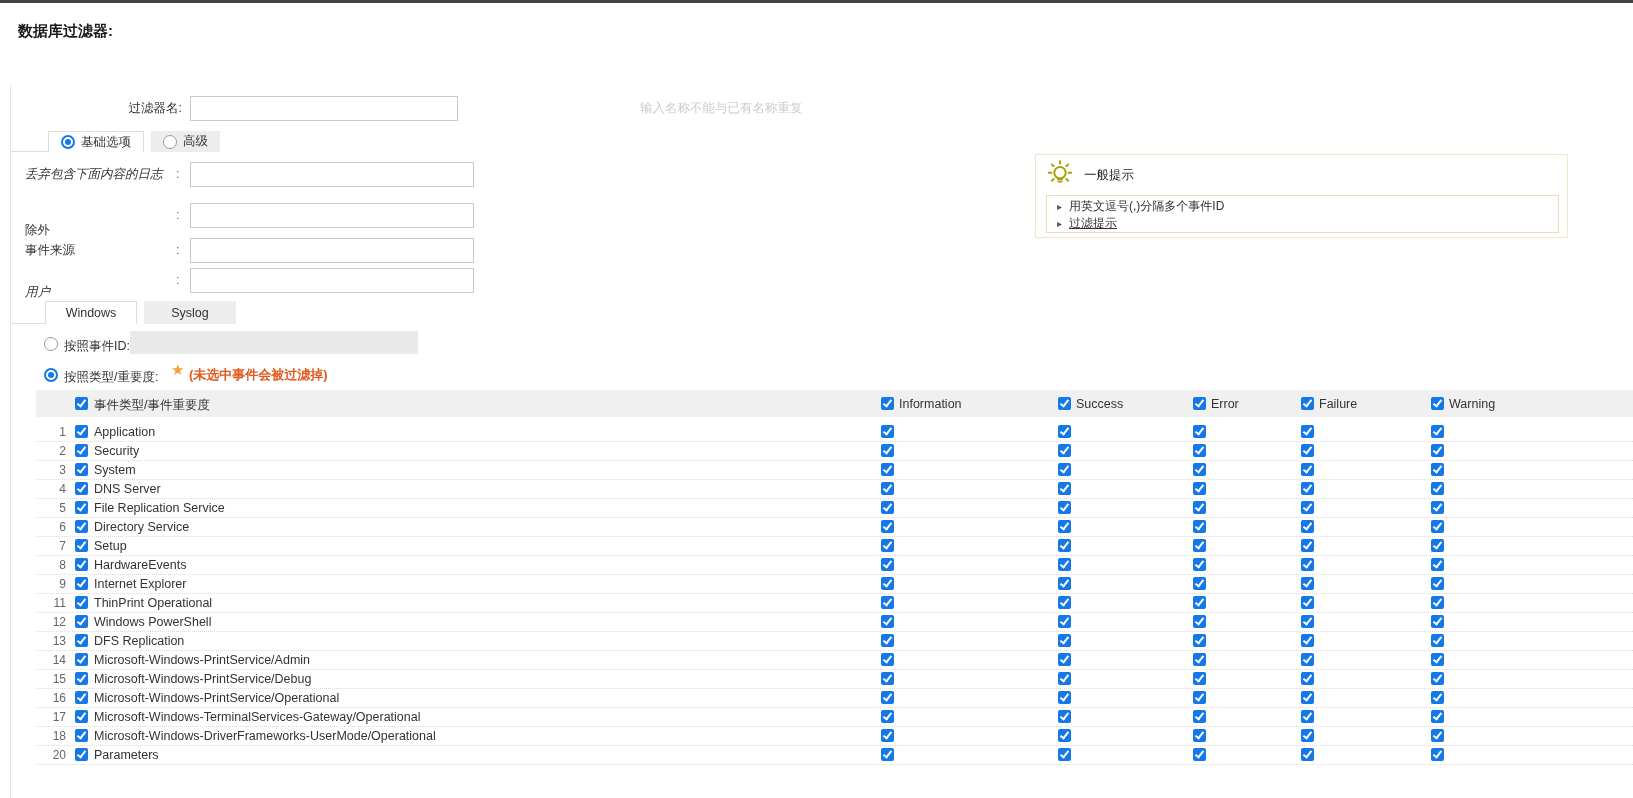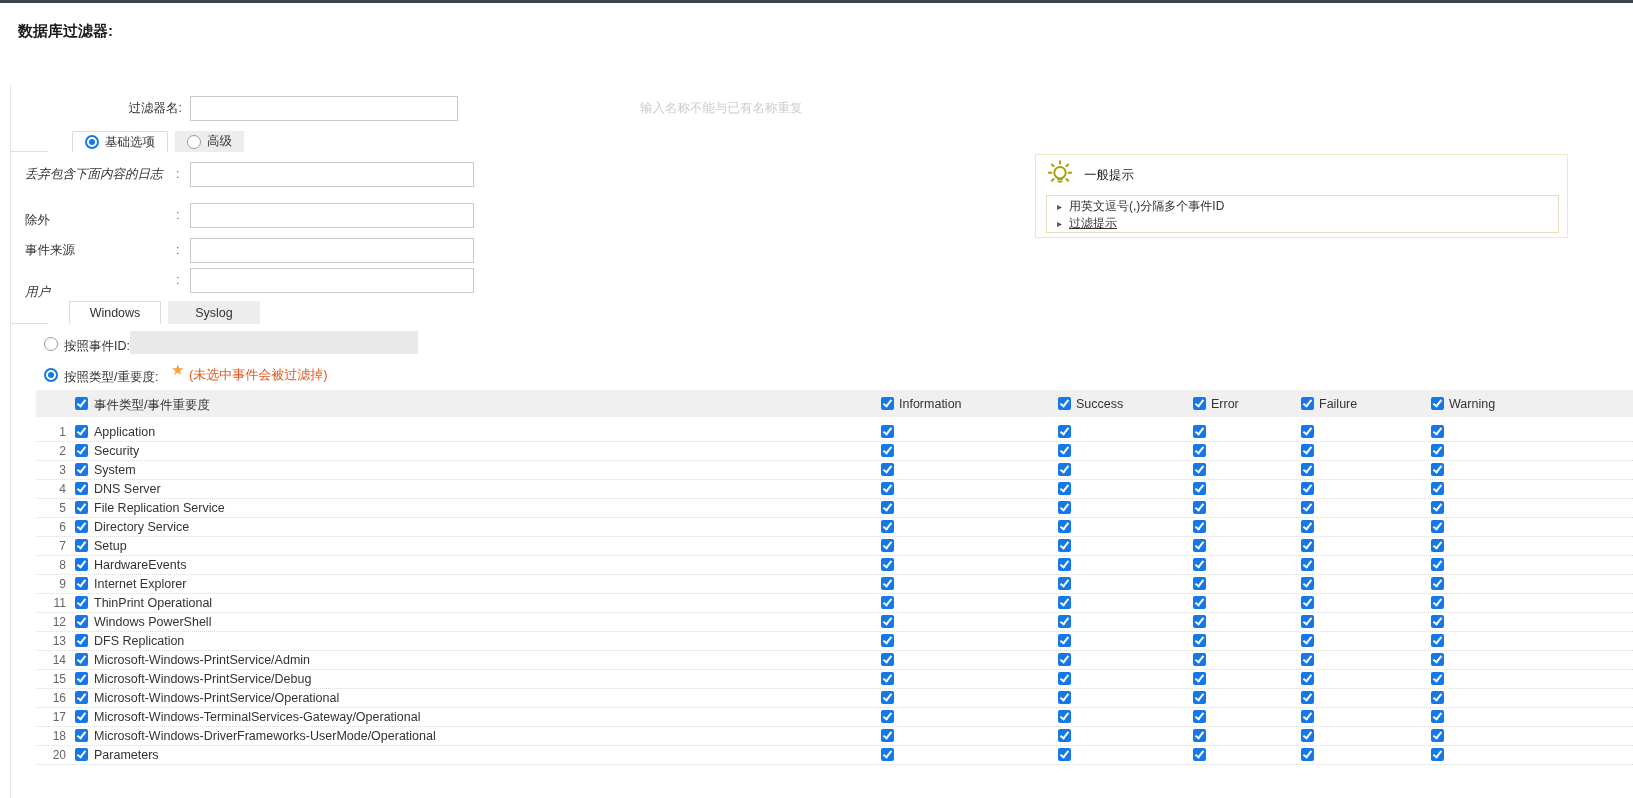--- a/index.html
+++ b/index.html
@@ -14,21 +14,21 @@
   .ph-title{position:absolute;left:10px;top:0;line-height:30px;font-size:12.5px;color:#333;}
   .step{position:absolute;left:1560px;top:0;line-height:30px;font-size:12px;color:#444;white-space:nowrap;}
   .panel-left-border{position:absolute;left:10px;top:85px;width:1px;height:713px;background:#e6e6e6;}
 
   .fn-label{position:absolute;left:60px;top:96px;width:122px;line-height:25px;text-align:right;font-size:12.5px;color:#333;}
   .fn-input{position:absolute;left:190px;top:96px;width:268px;height:25px;border:1px solid #c9c9c9;box-sizing:border-box;outline:none;font-size:12px;padding:0 5px;}
   .fn-hint{position:absolute;left:640px;top:96px;line-height:25px;font-size:12.5px;color:#ccc;}
 
   .lead-line{position:absolute;left:10px;width:38px;height:1px;background:#ddd;}
 
-  .tabbar{position:absolute;display:flex;align-items:flex-end;margin-left:24px;}
+  .tabbar{position:absolute;display:flex;align-items:flex-end;}
   .tab{box-sizing:border-box;display:flex;align-items:center;justify-content:center;gap:6px;
        font-size:12.5px;color:#333;padding:0 12px;margin-right:7px;cursor:default;white-space:nowrap;}
   .mode-tab{height:21px;}
   .log-tab{height:23px;min-width:92px;}
   .tab-on{background:#fff;border:1px solid #ddd;border-bottom:none;}
   .tab-off{background:#ededed;border:none;}
 
   .radio{box-sizing:border-box;width:14px;height:14px;border:1px solid #9b9b9b;border-radius:50%;
          background:#fff;display:inline-block;flex:0 0 auto;}
   .radio.sel{border:2px solid #1478e8;}
@@ -46,21 +46,21 @@
   .bulb{position:absolute;left:8px;top:3px;}
   .tip-title{position:absolute;left:48px;top:12px;font-size:12.5px;color:#222;}
   .tip-inner{position:absolute;left:10px;right:8px;top:40px;height:38px;border:1px solid #e8dfba;box-sizing:border-box;padding:2px 0 0 10px;}
   .tip-item{font-size:12px;color:#333;line-height:17px;white-space:nowrap;}
   .tip-bullet{color:#555;font-size:10px;margin-right:7px;}
   .tip-link{text-decoration:underline;cursor:pointer;}
 
   .opt-label{position:absolute;font-size:12.5px;color:#333;white-space:nowrap;}
   .disabled-input{position:absolute;left:130px;top:331px;width:288px;height:23px;background:#e9e9e9;}
   .star{position:absolute;left:171px;top:361px;font-size:15px;color:#f2a43a;}
-  .warn-text{position:absolute;left:189px;top:366px;font-size:13px;font-weight:normal;color:#e2591d;white-space:nowrap;}
+  .warn-text{position:absolute;left:189px;top:366px;font-size:13px;font-weight:bold;color:#e2591d;white-space:nowrap;}
 
   .thead{position:absolute;left:36px;top:390px;right:0;height:27px;background:#f0f0f0;}
   .thead-label{position:absolute;left:58px;top:7px;font-size:12.5px;color:#333;white-space:nowrap;}
   .thead-col-label{position:absolute;top:7px;font-size:12.5px;color:#333;white-space:nowrap;}
 
   #rows{position:absolute;left:36px;top:423px;right:0;}
   .trow{position:relative;height:18px;border-bottom:1px dotted #dcdcdc;}
   .trow .num{position:absolute;left:0;top:0;width:30px;text-align:right;font-size:12px;color:#666;line-height:18px;}
   .trow .rlabel{position:absolute;left:58px;top:0;font-size:12.5px;color:#333;line-height:18px;white-space:nowrap;}
 </style>
@@ -86,21 +86,21 @@
       <div class="tab mode-tab tab-off">
         <span class="radio"></span>
         <span>高级</span>
       </div>
     </div>
 
   <div id="form-rows">
       <div class="f-label" style="top: 162px; font-style: italic;">丢弃包含下面内容的日志</div>
       <div class="f-colon" style="top: 162px;">:</div>
       <input class="f-input" type="text" style="top: 162px;">
-      <div class="f-label" style="top: 208px;">除外</div>
+      <div class="f-label" style="top: 218px;">除外</div>
       <div class="f-colon" style="top: 203px;">:</div>
       <input class="f-input" type="text" style="top: 203px;">
       <div class="f-label" style="top: 238px;">事件来源</div>
       <div class="f-colon" style="top: 238px;">:</div>
       <input class="f-input" type="text" style="top: 238px;">
       <div class="f-label" style="top: 280px; font-style: italic;">用户</div>
       <div class="f-colon" style="top: 268px;">:</div>
       <input class="f-input" type="text" style="top: 268px;">
     </div>
 

